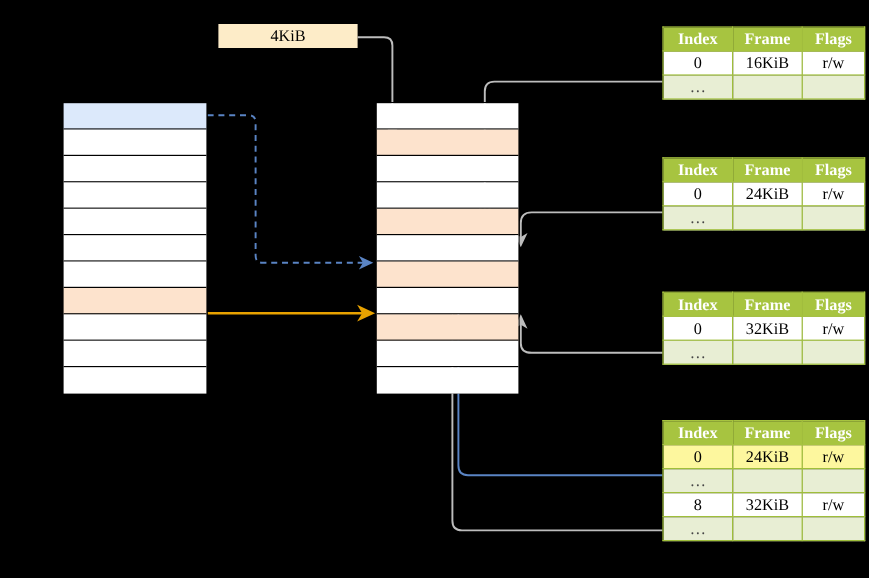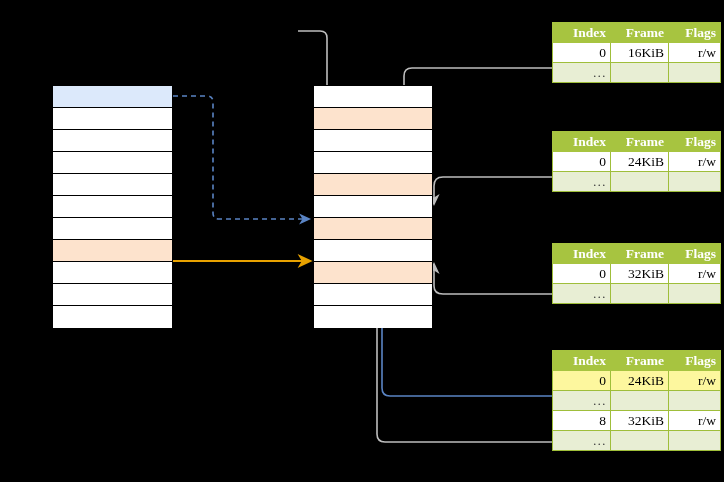--- a/index.html
+++ b/index.html
@@ -16,21 +16,21 @@
   .cell.orange{background:#fde3cd;}
 
   
   .sizelabel{position:absolute;background:#fdecc8;border:none;
              font-size:13.5px;color:#000;text-align:center;line-height:19px;}
 
   
   .ptable{position:absolute;border-collapse:collapse;
           font-size:13.5px;color:#000;}
   .ptable td,.ptable th{border:1px solid #9fbe3a;padding:1px 4px;
-          height:20px;box-sizing:border-box;text-align:right;vertical-align:middle;
+          height:20px;box-sizing:border-box;text-align:center;vertical-align:middle;
           font-weight:normal;}
   .ptable th{background:#a7c440;color:#fff;font-weight:bold;
           border:1px solid #a7c440;}
   .ptable td.dim{background:#e8eed4;color:#444;}
   .ptable td.val{background:#fff;}
   .ptable td.hi{background:#fdf79e;}
   .c-idx{width:58px;}
   .c-frm{width:58px;}
   .c-flg{width:52px;font-family:Liberation Serif, serif;}
 </style>
@@ -78,20 +78,23 @@
 
     <g>
       <path d="M552,396 L390,396 Q382,396 382,388 L382,228" fill="none" stroke="#5a84c4" stroke-width="1.6" marker-end="url(#ah-blue)"></path>
     </g>
 
     <g>
       <path d="M552,442 L385,442 Q377,442 377,434 L377,268" fill="none" stroke="#bdbdbd" stroke-width="1.6" marker-end="url(#ah-gray)"></path>
     </g>
   </svg>
 
+  <div class="sizelabel" style="left:182px;top:20px;width:116px;height:20px;">
+    <span>4KiB</span>
+  </div>
 
   <div class="col" id="leftcol" style="left:52px;top:85px;width:121px;height:243px;">
       <div class="cell blue"></div>
       <div class="cell"></div>
       <div class="cell"></div>
       <div class="cell"></div>
       <div class="cell"></div>
       <div class="cell"></div>
       <div class="cell"></div>
       <div class="cell orange"></div>

